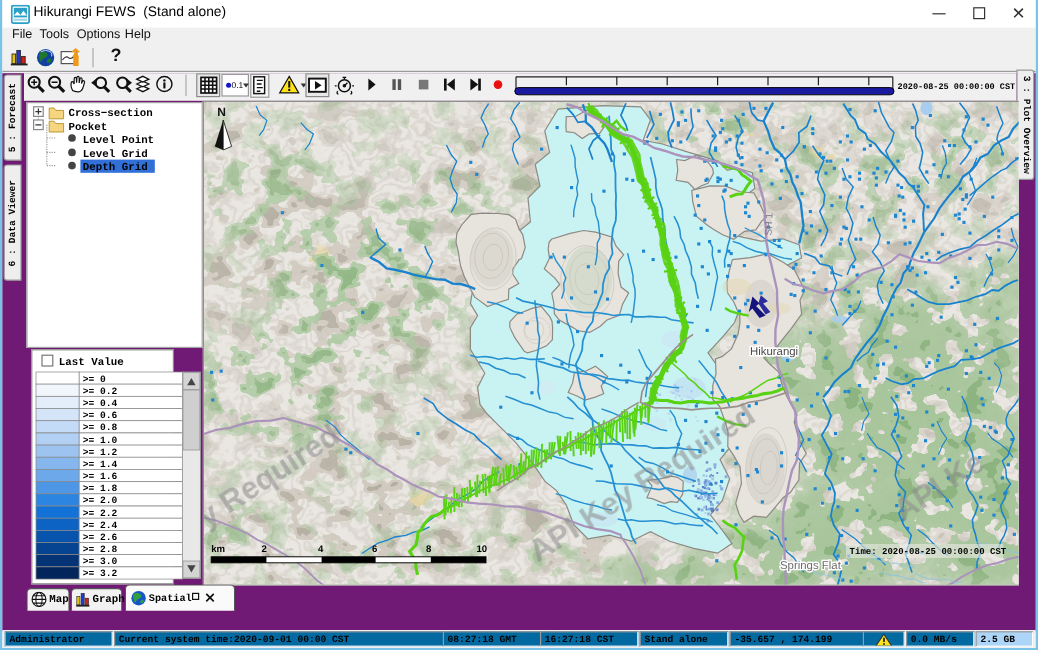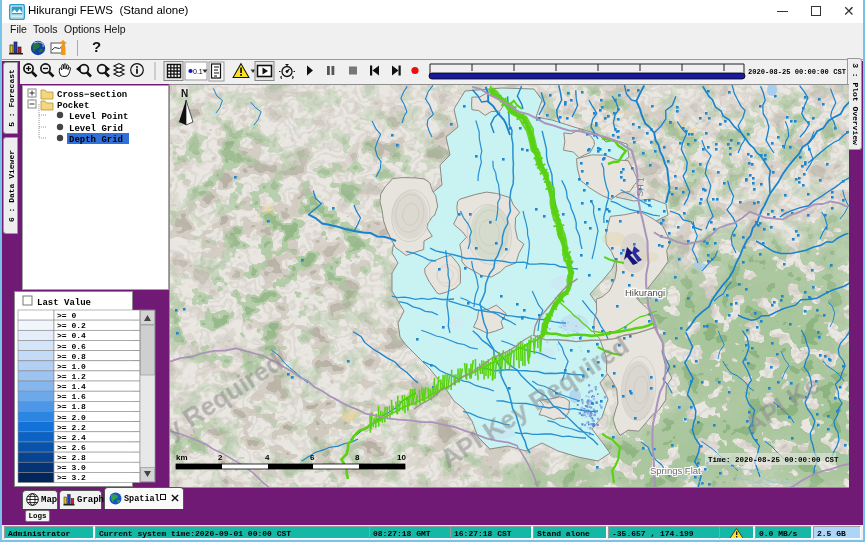--- a/index.html
+++ b/index.html
@@ -20,31 +20,31 @@
 #content{position:absolute;left:0;top:61px;width:861px;height:465px;background:#701a75;}
 
 .vtabL{position:absolute;left:1px;width:15px;background:#eee;border:1px solid #999;border-radius:3px 0 0 3px;}
 .vtabL span{position:absolute;left:50%;top:50%;transform:translate(-50%,-50%) rotate(-90deg);white-space:nowrap;font-family:"Liberation Mono",monospace;font-size:8px;font-weight:bold;color:#000;}
 #vtabR{position:absolute;left:845px;top:-3px;width:15px;height:92px;background:#eee;border:1px solid #999;border-radius:0 3px 3px 0;}
 #vtabR span{position:absolute;left:50%;top:50%;transform:translate(-50%,-50%) rotate(90deg);white-space:nowrap;font-family:"Liberation Mono",monospace;font-size:8px;font-weight:bold;color:#000;}
 
 #tb2{position:absolute;left:18px;top:0px;width:827px;height:23px;background:#f0f0f0;}
 
 #treepanel{position:absolute;left:20px;top:24px;width:147px;height:205px;background:#fff;border:1px solid #a3a3a3;}
-#legendpanel{position:absolute;left:12px;top:230px;width:119px;height:196px;background:#fff;border:1px solid #8a8a8a;}
+#legendpanel{position:absolute;left:24px;top:230px;width:119px;height:196px;background:#fff;border:1px solid #8a8a8a;}
 
 #map{position:absolute;left:167px;top:23px;width:680px;height:404px;background:#e8e5e0;overflow:hidden;border:1px solid #8f8f8f;border-right:none;}
 
 #btabs{position:absolute;left:18px;top:426px;width:827px;height:22px;}
 .btab{position:absolute;top:3px;height:19px;background:#f2f2f2;border:1px solid #555;border-bottom:none;border-radius:4px 4px 0 0;font-family:"Liberation Mono",monospace;font-size:9px;font-weight:bold;color:#000;}
 #logsrow{position:absolute;left:18px;top:448px;width:827px;height:18px;}
 #logsbtn{position:absolute;left:5px;top:1px;width:25px;height:12px;background:#f4f4f4;border:1px solid #777;border-radius:2px;font-family:"Liberation Mono",monospace;font-size:7.5px;font-weight:bold;text-align:center;line-height:10px;}
 
 #status{position:absolute;left:0;top:525px;width:861px;height:15px;background:#f0f0f0;font-family:"Liberation Mono",monospace;font-size:8px;font-weight:bold;color:#000;}
-.scell{position:absolute;top:1px;height:13px;border:1px solid;border-color:#9a9a9a #fdfdfd #fdfdfd #9a9a9a;padding:2px 0 0 3px;background:#14b8a6;white-space:nowrap;overflow:hidden;}
+.scell{position:absolute;top:1px;height:13px;border:1px solid;border-color:#9a9a9a #fdfdfd #fdfdfd #9a9a9a;padding:2px 0 0 3px;background:#0369a1;white-space:nowrap;overflow:hidden;}
 </style></head><body>
 <div id="win">
 
  <div id="title">
   <svg style="position:absolute;left:7px;top:4px" width="16" height="16" viewBox="0 0 16 16">
         <rect x="0" y="0" width="16" height="16" rx="2" fill="#2aa0c8"></rect>
         <rect x="1.5" y="1.5" width="13" height="13" rx="1" fill="#fff"></rect>
         <rect x="2.5" y="2.5" width="11" height="11" fill="#2aa0c8"></rect>
         <path d="M2.5 9 L5.5 5.5 L8 8.5 L10.5 5 L13.5 9 Z" fill="#fff"></path>
         <rect x="2.5" y="10.5" width="11" height="1.2" fill="#fff"></rect>
@@ -1325,36 +1325,33 @@
         </div>
    <div class="btab" style="left:39px;width:43px">
           <svg style="position:absolute;left:3px;top:2px" width="12" height="13" viewBox="0 0 12 13">
             <rect x="0.5" y="11" width="11" height="1.5" fill="#222"></rect>
             <rect x="1" y="4" width="2.6" height="7" fill="#e8c010" stroke="#222" stroke-width="0.5"></rect>
             <rect x="4.6" y="1.5" width="2.6" height="9.5" fill="#2038d0" stroke="#222" stroke-width="0.5"></rect>
             <rect x="8.2" y="5.5" width="2.6" height="5.5" fill="#d02020" stroke="#222" stroke-width="0.5"></rect>
           </svg>
           <span style="position:absolute;left:17px;top:4px">Graph</span>
         </div>
-   <div class="btab" style="left:84px;width:80px;top:0px;height:22px;background:#fafafa">
+   <div class="btab" style="left:84px;width:92px;top:0px;height:22px;background:#fafafa">
           <svg style="position:absolute;left:4px;top:4px" width="13" height="13" viewBox="0 0 13 13">
             <circle cx="6.5" cy="6.5" r="6" fill="#1555c8"></circle>
             <path d="M2 3 Q5 1.4 8 3.2 Q10 5 7.5 6.5 Q4.5 7.5 3.8 10.5 Q1.6 8 2 3Z" fill="#30a040"></path>
             <path d="M8.5 8 Q11 7.4 11 9.4 Q9.6 11.2 8 10.4 Q8 8.8 8.5 8Z" fill="#30a040"></path>
           </svg>
           <span style="position:absolute;left:19px;top:6px;font-size:8.5px">Spatial</span>
           <span style="position:absolute;left:55px;top:6px;width:6px;height:6px;border:1.4px solid #111"></span>
           <svg style="position:absolute;left:66px;top:6px" width="8" height="8" viewBox="0 0 9 9">
             <path d="M1 1 L8 8 M8 1 L1 8" stroke="#111" stroke-width="1.6"></path>
           </svg>
         </div>
   </div>
-  <div id="logsrow">
-        <div id="logsbtn">Logs</div>
-      </div>
  </div>
  <div id="status">
   <div class="scell" style="left:2px;width:90px">Administrator</div>
   <div class="scell" style="left:93px;width:320px">Current system time:2020-09-01 00:00 CST</div>
   <div class="scell" style="left:367px;width:96px">08:27:18 GMT</div>
   <div class="scell" style="left:448px;width:82px">16:27:18 CST</div>
   <div class="scell" style="left:531px;width:74px">Stand alone</div>
   <div class="scell" style="left:606px;width:130px">-35.657 , 174.199</div>
   <div class="scell" style="left:717px;width:35px">
         <svg style="position:absolute;left:9px;top:1px" width="15" height="11" viewBox="0 0 15 11">

